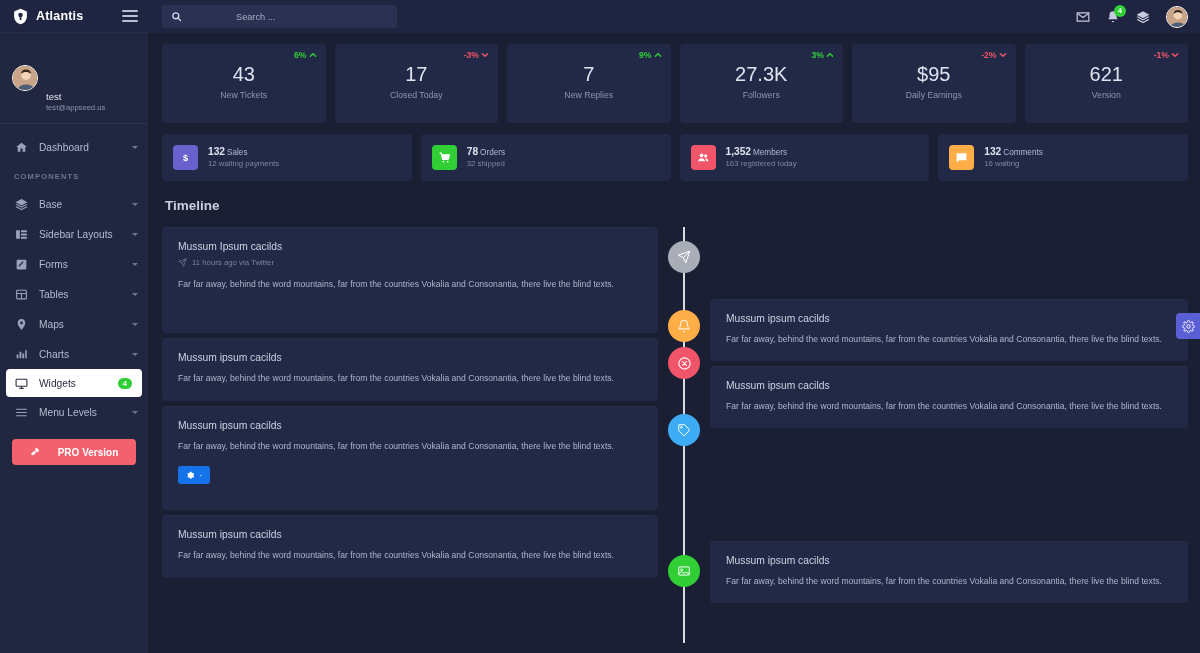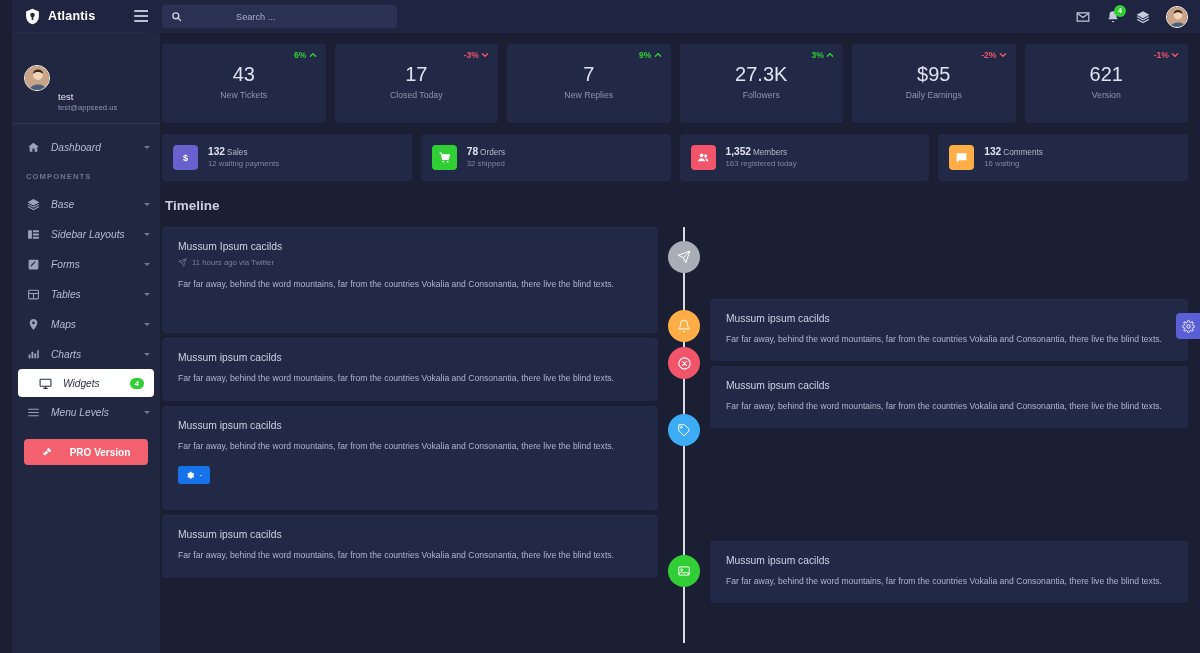--- a/index.html
+++ b/index.html
@@ -6,21 +6,21 @@
   html, body {
     width: 1200px; height: 653px;
     background: #1a1f33;
     font-family: "Liberation Sans", sans-serif;
     overflow: hidden;
   }
   body { position: relative; }
 
   
   #sidebar {
-    position: absolute; left: 12px; top: 0;
+    position: absolute; left: 0; top: 0;
     width: 148px; height: 653px;
     background: #212741;
     display: flex; flex-direction: column;
   }
   .brand {
     height: 33px; display: flex; align-items: center;
     padding: 0 10px 0 12px; background: #1f2540;
     border-bottom: 1px solid rgba(255,255,255,0.04);
   }
   .brand-logo { width: 17px; height: 17px; flex: 0 0 17px; margin-right: 7px; }
@@ -46,39 +46,39 @@
   .user-mail { color: #8d95ad; font-size: 7.6px; }
   .caret-dn {
     width: 0; height: 0; border-left: 3.2px solid transparent;
     border-right: 3.2px solid transparent; border-top: 3.6px solid #7b melhores;
     border-top-color: #79819b; margin-left: 4px;
   }
 
   .nav-wrap { flex: 1; padding-top: 8px; overflow: hidden; }
   .nav-item {
     display: flex; align-items: center; height: 30px;
-    padding: 0 10px 0 14px; cursor: pointer; position: relative; font-style: italic;
+    padding: 0 10px 0 14px; cursor: pointer; position: relative;
   }
   .nav-ico {
     width: 15px; flex: 0 0 15px; margin-right: 10px;
     display: flex; align-items: center; justify-content: center;
     color: #9aa2ba;
   }
   .nav-label { flex: 1; color: #b5bcd0; font-size: 10.2px; }
   .nav-caret {
     width: 0; height: 0; border-left: 3px solid transparent;
     border-right: 3px solid transparent; border-top: 3.4px solid #6e7694;
   }
   .section-title {
     color: #6d748f; font-size: 7.6px; letter-spacing: 1.1px;
     font-weight: 700; padding: 10px 0 8px 14px; text-transform: uppercase;
   }
   .nav-item.active {
     background: #ffffff; border-radius: 4px;
-    margin: 0 6px; padding-left: 20px; height: 28px; justify-content: space-between;
+    margin: 0 6px; padding-left: 8px; height: 28px; justify-content: space-between;
   }
   .nav-item.active .nav-label { color: #2b2f43; font-weight: 400; }
   .nav-item.active .nav-ico { color: #2b2f43; }
   .nav-badge {
     background: #31ce36; color: #fff; font-size: 7.5px; font-weight: 700;
     border-radius: 9px; padding: 1.5px 5px; line-height: 1;
   }
   .pro-btn {
     margin: 12px 12px 0 12px; background: #f2616d; color: #fff;
     border-radius: 4px; height: 26px; display: flex; align-items: center;

